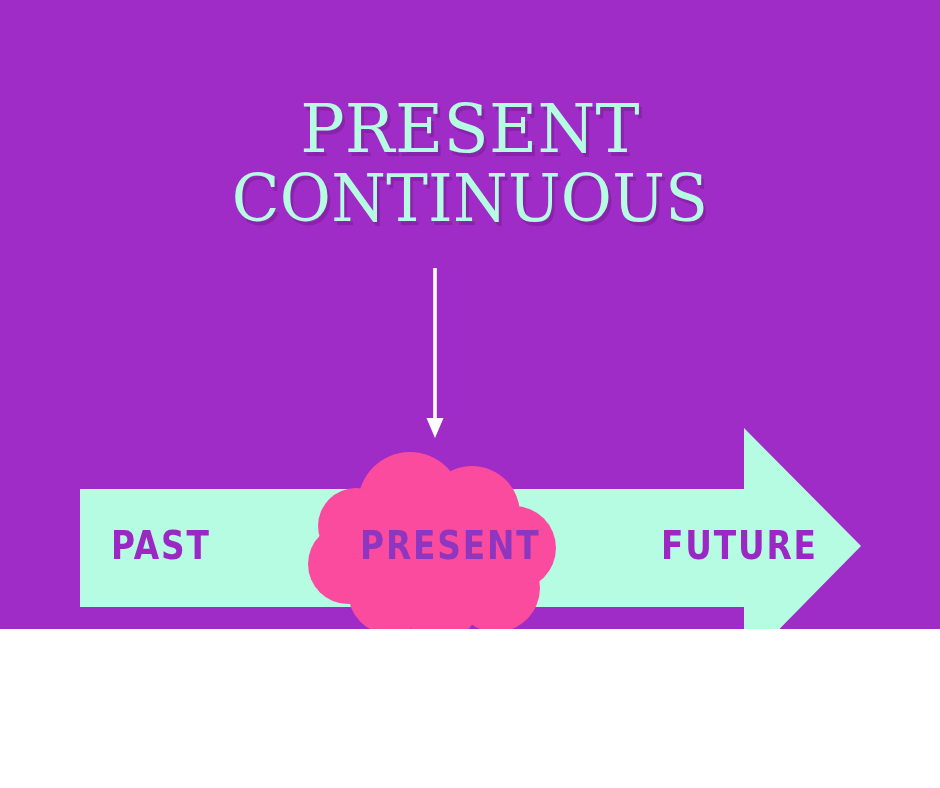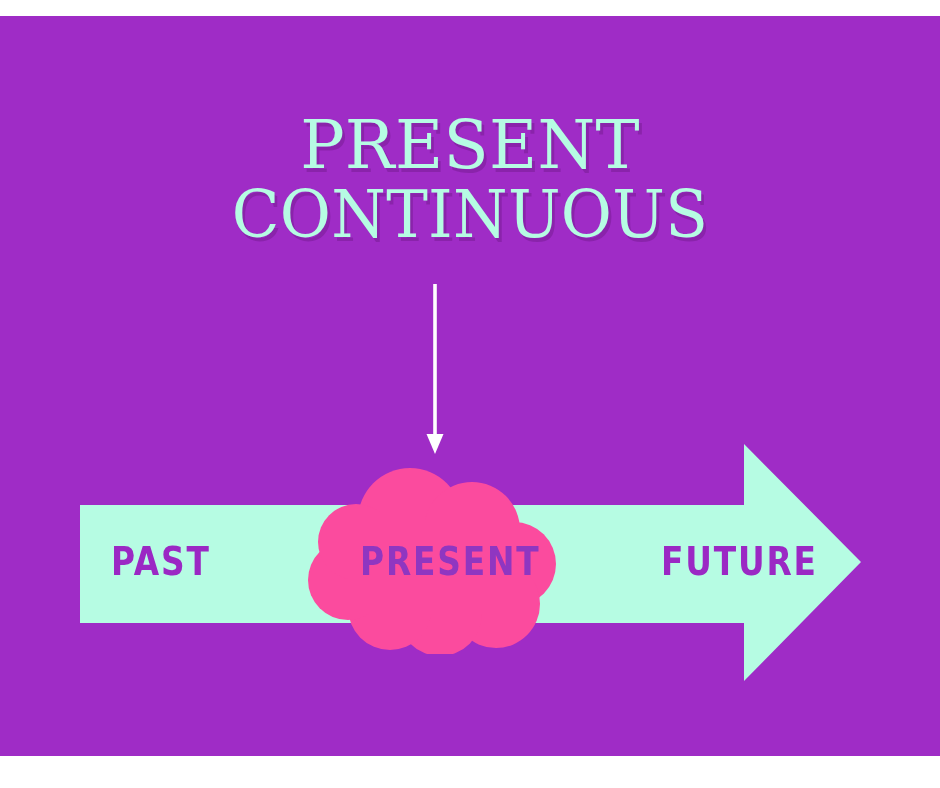--- a/index.html
+++ b/index.html
@@ -4,25 +4,24 @@
 <title>Present Continuous</title>
 <style>
   html, body {
     margin: 0;
     padding: 0;
     background: #ffffff;
   }
   #stage {
     position: relative;
     width: 940px;
-    height: 740px;
+    height: 629px;
     overflow: hidden;
     background: #9f2cc6;
     font-family: "Liberation Sans", sans-serif;
-    margin-top: 16px;
     -webkit-font-smoothing: antialiased;
   }
 
   
   .title-block {
     position: absolute;
     left: 0;
     top: 96px;
     width: 940px;
     text-align: center;

